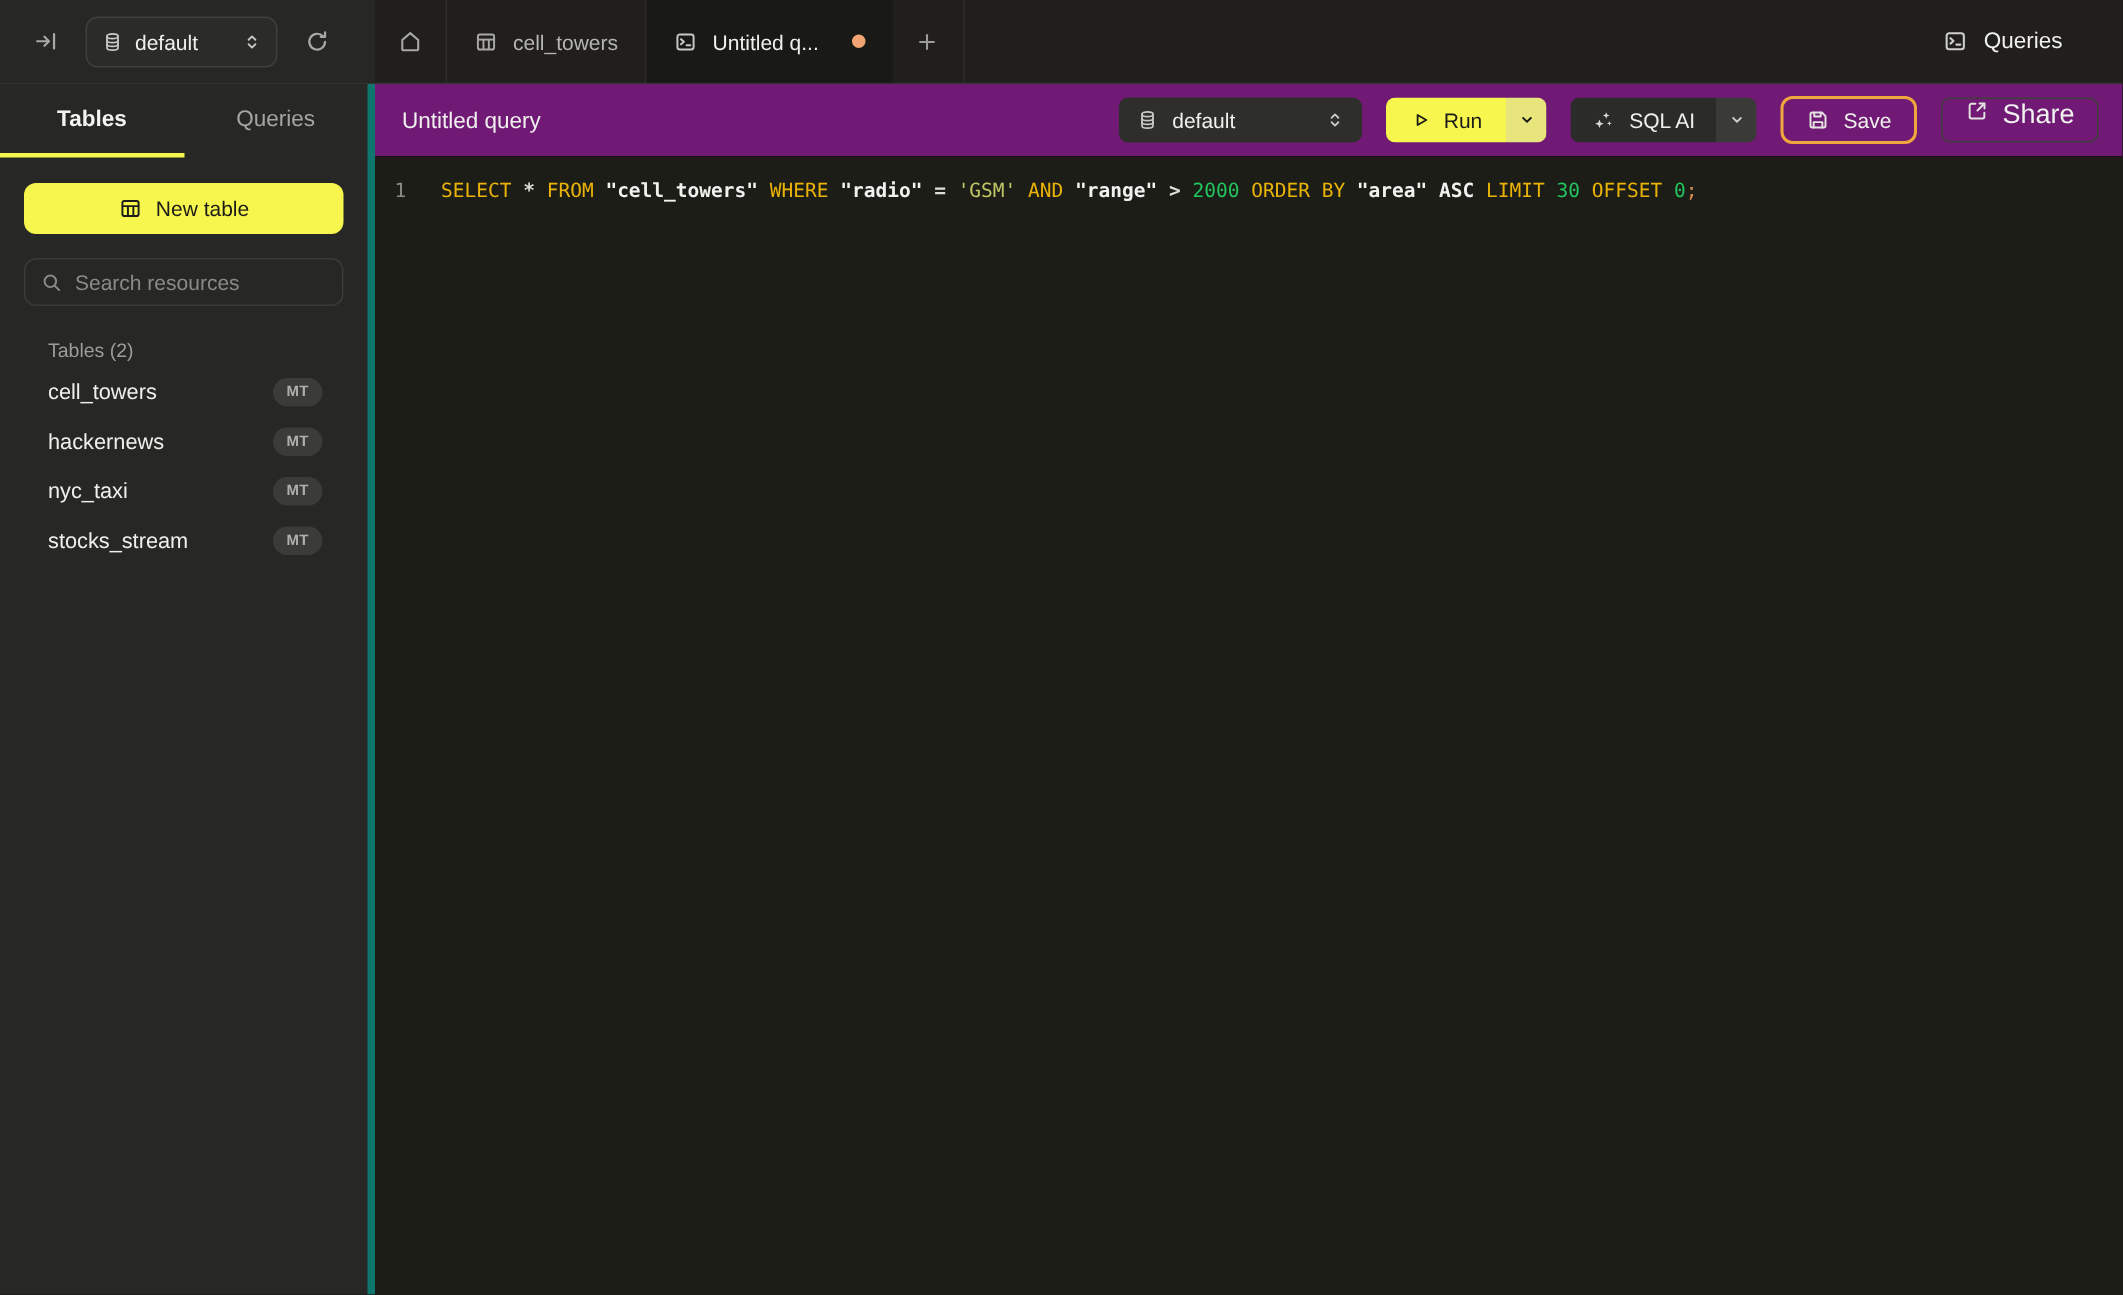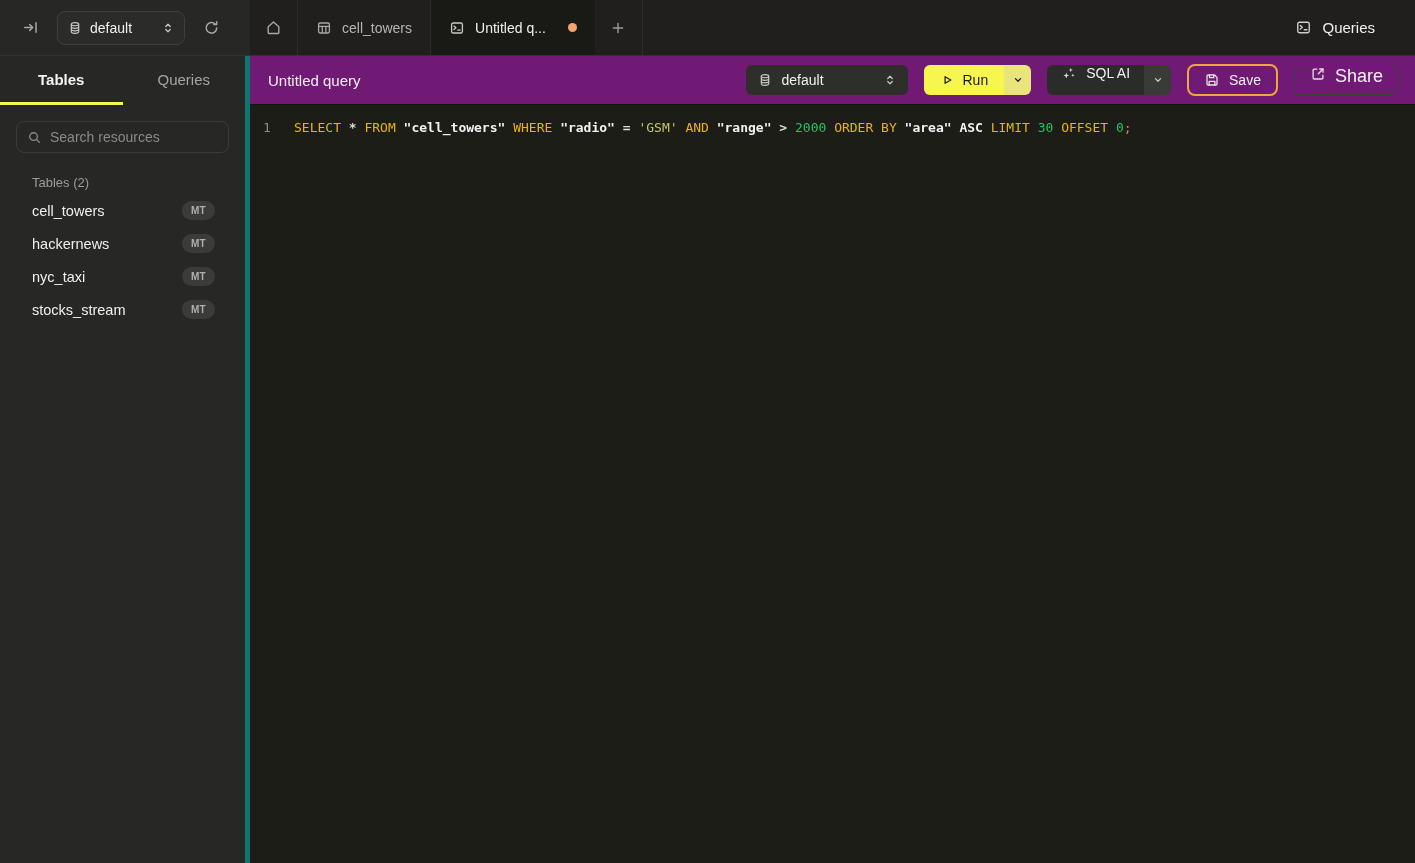--- a/index.html
+++ b/index.html
@@ -65,21 +65,21 @@
   .toolbar-actions { margin-left:auto; display:flex; align-items:center; gap:16px; }
   .db-select-lg { width:162px; height:30px; border-radius:6px; background:#2E2E2B;
     display:flex; align-items:center; gap:10px; padding:0 12px; }
   .db-select-lg .lbl { flex:1; text-align:left; font-size:14px; color:#F0F0EE; }
   .db-select-lg svg, .db-select-sm svg { color:#C9C9C6; }
   .split { display:flex; align-items:stretch; height:30px; border-radius:6px; overflow:hidden; }
   .run-main { display:flex; align-items:center; gap:9px; padding:0 16px; background:#F7F64E;
     color:#1C1C18; font-size:14px; font-weight:400; }
   .run-caret { width:27px; display:flex; align-items:center; justify-content:center;
     background:#E7E57C; color:#1C1C18; }
-  .sqlai-main { display:flex; align-items:flex-start; gap:9px; padding:0 14px; background:#2B2B29;
+  .sqlai-main { display:flex; align-items:center; gap:9px; padding:0 14px; background:#2B2B29;
     color:#F0F0EE; font-size:14px; }
   .sqlai-main svg { color:#D8D8D5; }
   .sqlai-caret { width:27px; display:flex; align-items:center; justify-content:center;
     background:#3A3A36; color:#C9C9C6; }
   .save-btn { height:32px; display:flex; align-items:center; gap:9px; padding:0 15px;
     border:2px solid #EFA63C; border-radius:8px; color:#F0F0EE; font-size:14px; }
   .save-btn svg { color:#E4E4E1; }
   .share-btn { height:30px; display:flex; align-items:flex-start; gap:9px; padding:0 15px;
     border:1px solid #403F3C; border-radius:6px; color:#F0F0EE; font-size:18px; }
   .share-btn svg { color:#E4E4E1; }
@@ -181,20 +181,29 @@
     <aside class="sidebar">
       <div class="side-tabs">
         <div class="side-tab is-active">
           <span>Tables</span>
         </div>
         <div class="side-tab">
           <span>Queries</span>
         </div>
       </div>
 
+      <button class="new-table-btn">
+        <svg width="16" height="16" viewBox="0 0 16 16" fill="none" stroke="currentColor" stroke-width="1.3" stroke-linejoin="round">
+          <rect x="2.6" y="3" width="10.8" height="10" rx="1.4"></rect>
+          <path d="M2.6 6.4h10.8"></path>
+            <path d="M6.3 6.4v6.6"></path>
+            <path d="M9.9 6.4v6.6"></path>
+        </svg>
+        <span>New table</span>
+      </button>
 
       <div class="search-box">
         <svg width="15" height="15" viewBox="0 0 16 16" fill="none" stroke="currentColor" stroke-width="1.4" stroke-linecap="round">
           <circle cx="7" cy="7" r="4.1"></circle>
             <path d="M10.2 10.2l3 3"></path>
         </svg>
         <input type="text" placeholder="Search resources" style="">
       </div>
 
       <div class="section-title">Tables (2)</div>

